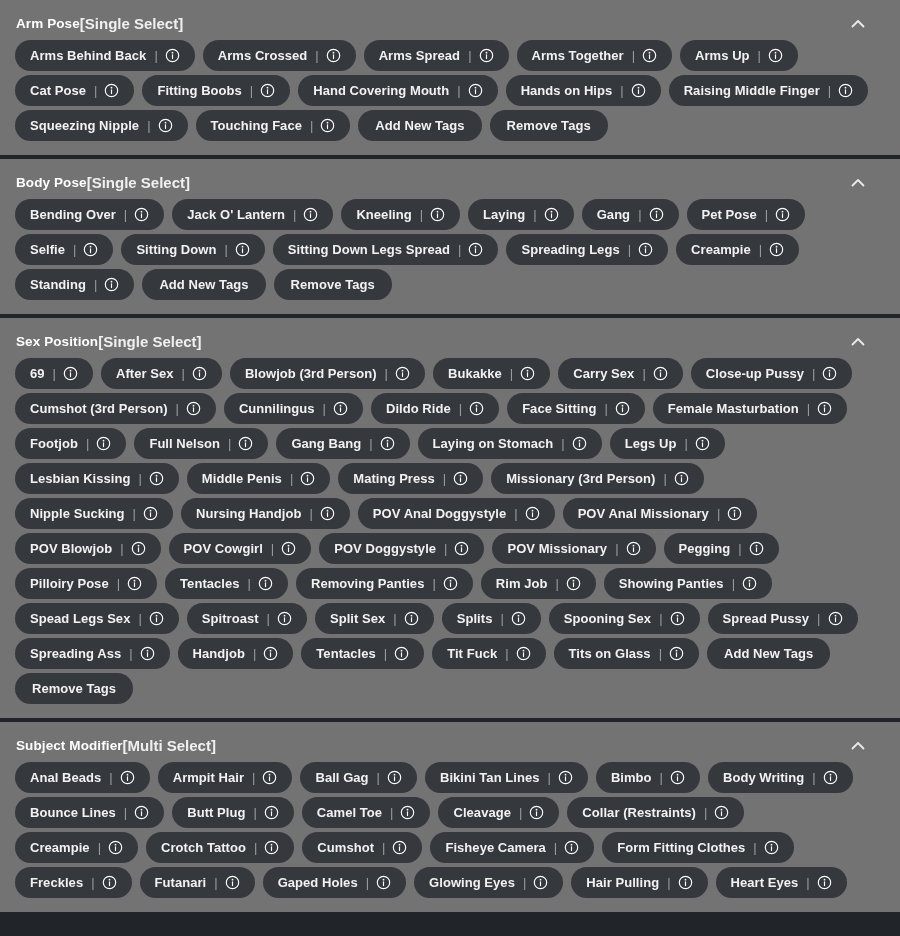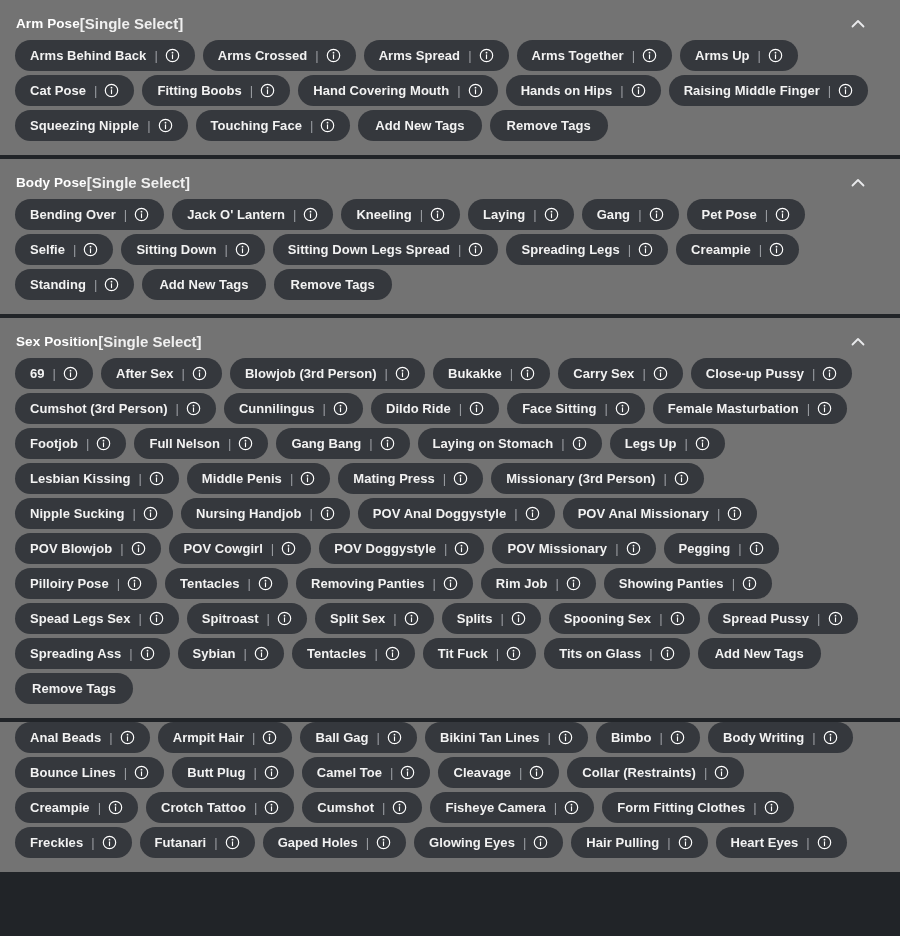--- a/index.html
+++ b/index.html
@@ -858,21 +858,21 @@
           <span class="tag-sep">|</span>
           <span class="info-icon">
             <svg width="15" height="15" viewBox="0 0 16 16" fill="none">
               <circle cx="8" cy="8" r="6.6" stroke="#ffffff" stroke-width="1.25"></circle>
               <circle cx="8" cy="5" r="0.95" fill="#ffffff"></circle>
               <path d="M8 7.2 V11.3" stroke="#ffffff" stroke-width="1.25" stroke-linecap="round"></path>
             </svg>
           </span>
         </div>
         <div class="tag">
-          <span class="tag-label">Sybian</span>
+          <span class="tag-label">Handjob</span>
           <span class="tag-sep">|</span>
           <span class="info-icon">
             <svg width="15" height="15" viewBox="0 0 16 16" fill="none">
               <circle cx="8" cy="8" r="6.6" stroke="#ffffff" stroke-width="1.25"></circle>
               <circle cx="8" cy="5" r="0.95" fill="#ffffff"></circle>
               <path d="M8 7.2 V11.3" stroke="#ffffff" stroke-width="1.25" stroke-linecap="round"></path>
             </svg>
           </span>
         </div>
         <div class="tag">
@@ -910,20 +910,29 @@
         </div>
         <div class="tag plain">
           <span class="tag-label">Add New Tags</span>
         </div>
         <div class="tag plain">
           <span class="tag-label">Remove Tags</span>
         </div>
       </div>
     </div>
     <div class="section">
+      <div class="section-header">
+        <span class="section-title">Subject Modifier</span>
+        <span class="section-mode">[Multi Select]</span>
+        <div class="chevron">
+          <svg width="20" height="20" viewBox="0 0 20 20" fill="none">
+            <path d="M4.5 12.5 L10 7 L15.5 12.5" stroke="#e9eaec" stroke-width="1.8" stroke-linecap="round" stroke-linejoin="round"></path>
+          </svg>
+        </div>
+      </div>
       <div class="tag-wrap">
         <div class="tag">
           <span class="tag-label">Anal Beads</span>
           <span class="tag-sep">|</span>
           <span class="info-icon">
             <svg width="15" height="15" viewBox="0 0 16 16" fill="none">
               <circle cx="8" cy="8" r="6.6" stroke="#ffffff" stroke-width="1.25"></circle>
               <circle cx="8" cy="5" r="0.95" fill="#ffffff"></circle>
               <path d="M8 7.2 V11.3" stroke="#ffffff" stroke-width="1.25" stroke-linecap="round"></path>
             </svg>

